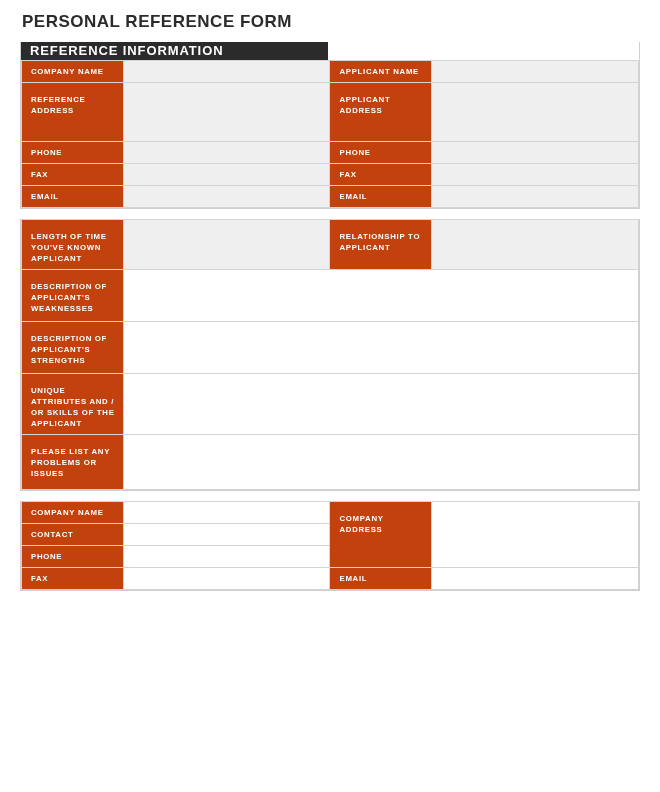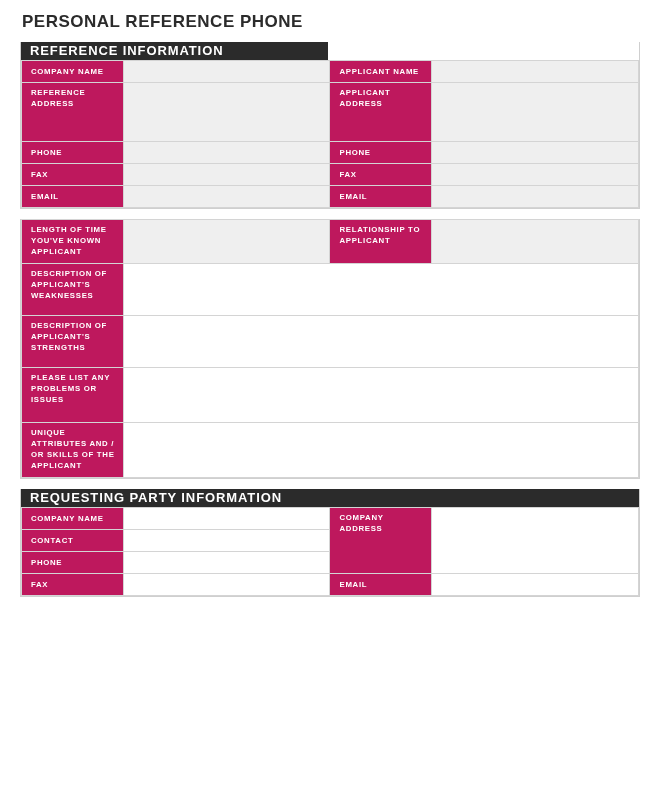--- a/index.html
+++ b/index.html
@@ -45,31 +45,31 @@
     width: 100%;
     border-collapse: collapse;
     table-layout: fixed;
   }
   td {
     border: 1px solid #d4d4d4;
     vertical-align: middle;
     padding: 0;
   }
   td.lbl {
-    background: #be185d;
+    background: #c2410c;
     color: #ffffff;
     font-size: 7.8px;
     font-weight: bold;
     letter-spacing: 0.7px;
     text-transform: uppercase;
     padding: 5px 7px 5px 9px;
     line-height: 11px;
     vertical-align: middle;
   }
-  td.lbl.top { vertical-align: top; padding-top: 4px; margin-left: 36px; }
+  td.lbl.top { vertical-align: top; padding-top: 11px; margin-left: 36px; }
   td.val {
     background: #ffffff;
   }
   td.val.grey { background: #efefef; }
   .row22 { height: 22px; }
   .rowaddr { height: 59px; }
   .rowbig { height: 52px; }
   .rowbig2 { height: 55px; }
   .rowbig3 { height: 62px; }
   .rowtime { height: 44px; }
@@ -80,21 +80,21 @@
     width: 100%;
   }
   .two-col-bands .band { width: 50%; }
   .two-col-bands .band:first-child { border-right: 2px solid #ffffff; }
 </style>
 </head>
 <body>
 
 <div class="page">
 
-  <div class="title">PERSONAL REFERENCE PHONE</div>
+  <div class="title">PERSONAL REFERENCE FORM</div>
 
   <div class="section">
     <div class="two-col-bands">
       <div class="band">REFERENCE INFORMATION</div>
     </div>
     <table>
       <colgroup>
         <col style="width:16.5%">
         <col style="width:33.5%">
         <col style="width:16.5%">
@@ -152,33 +152,32 @@
         </tr>
         <tr class="rowbig">
           <td class="lbl top">DESCRIPTION OF APPLICANT'S WEAKNESSES</td>
           <td class="val" colspan="3"></td>
         </tr>
         <tr class="rowbig">
           <td class="lbl top">DESCRIPTION OF APPLICANT'S STRENGTHS</td>
           <td class="val" colspan="3"></td>
         </tr>
         <tr class="rowbig2">
+          <td class="lbl top">UNIQUE ATTRIBUTES AND / OR SKILLS OF THE APPLICANT</td>
+          <td class="val" colspan="3"></td>
+        </tr>
+        <tr class="rowbig2">
           <td class="lbl top">PLEASE LIST ANY PROBLEMS OR ISSUES</td>
-          <td class="val" colspan="3"></td>
-        </tr>
-        <tr class="rowbig2">
-          <td class="lbl top">UNIQUE ATTRIBUTES AND / OR SKILLS OF THE APPLICANT</td>
           <td class="val" colspan="3"></td>
         </tr>
       </tbody>
     </table>
   </div>
 
   <div class="section">
-    <div class="band">REQUESTING PARTY INFORMATION</div>
     <table>
       <colgroup>
         <col style="width:16.5%">
         <col style="width:33.5%">
         <col style="width:16.5%">
         <col style="width:33.5%">
       </colgroup>
       <tbody>
         <tr class="row22">
           <td class="lbl">COMPANY NAME</td>

